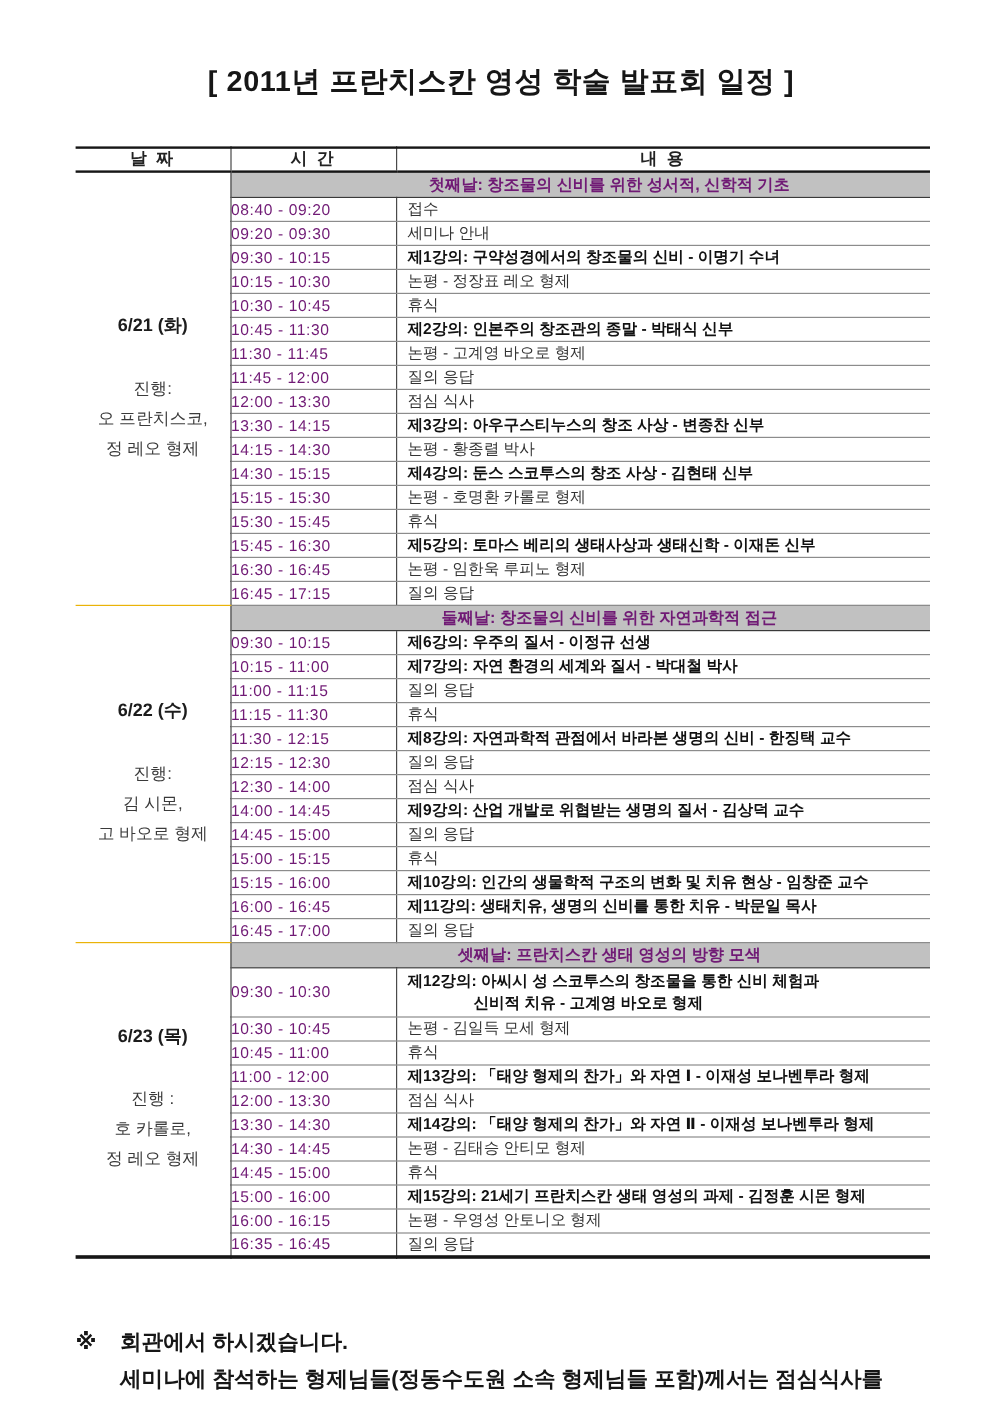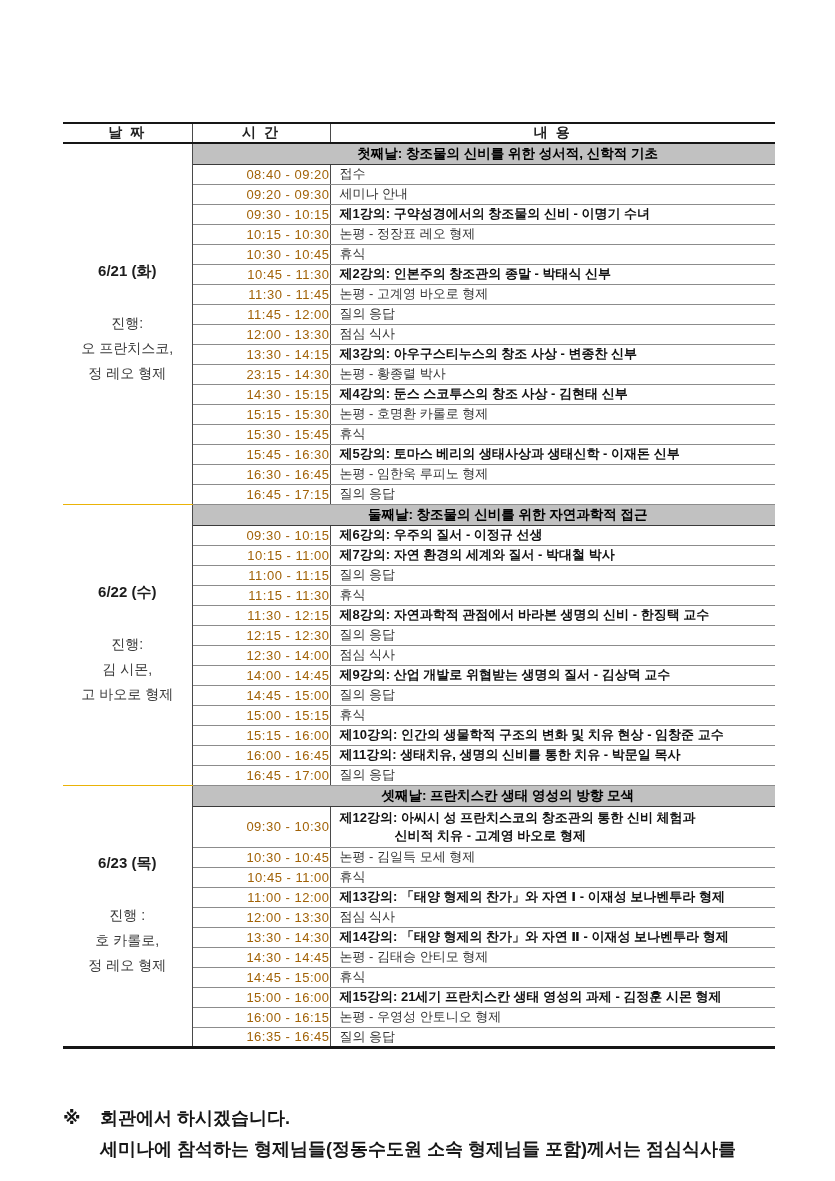--- a/index.html
+++ b/index.html
@@ -54,30 +54,30 @@
     font-size: 13px;
     padding: 0;
     border-bottom: 1px solid #8c8c8c;
     vertical-align: middle;
     color: #333;
   }
   td.section-cell {
     background: #c1c1c1;
     font-weight: bold;
     text-align: center;
-    color: #000000;
+    color: #701a75;
     height: 21px;
     border-top: 1px solid #3a3a3a;
     border-bottom: 1px solid #3a3a3a;
     font-size: 13.5px;
     padding-left: 48px;
   }
   td.time-cell {
-    text-align: right;
-    color: #a16207;
+    text-align: left;
+    color: #701a75;
     letter-spacing: 0.5px;
   }
   td.content-cell { padding: 0 9px; text-align: left; }
   tr.bold-row td.content-cell { font-weight: bold; color: #111; }
   tr.tall-row td { height: 41px; }
   .content-line2 { padding-left: 55px; }
 
   td.date-cell {
     border-right: 1px solid #4a4a4a;
     border-bottom: 1px solid #eab308;
@@ -105,20 +105,21 @@
     line-height: 31px;
   }
   .footnote-marker { width: 37px; flex: 0 0 37px; }
   .footnote-text { flex: 1; }
 </style>
 </head>
 <body>
 
 <div class="page">
 
+  <h1 class="doc-title">[ 2011년 프란치스칸 영성 학술 발표회 일정 ]</h1>
 
   <table class="schedule">
     <colgroup>
       <col class="c-date">
       <col class="c-time">
       <col class="c-content">
     </colgroup>
     <thead>
       <tr>
         <th class="h-date">날 짜</th>
@@ -172,21 +173,21 @@
         </tr>
         <tr>
           <td class="time-cell">12:00 - 13:30</td>
           <td class="content-cell">점심 식사</td>
         </tr>
         <tr class="bold-row">
           <td class="time-cell">13:30 - 14:15</td>
           <td class="content-cell">제3강의: 아우구스티누스의 창조 사상 - 변종찬 신부</td>
         </tr>
         <tr>
-          <td class="time-cell">23:15 - 14:30</td>
+          <td class="time-cell">14:15 - 14:30</td>
           <td class="content-cell">논평 - 황종렬 박사</td>
         </tr>
         <tr class="bold-row">
           <td class="time-cell">14:30 - 15:15</td>
           <td class="content-cell">제4강의: 둔스 스코투스의 창조 사상 - 김현태 신부</td>
         </tr>
         <tr>
           <td class="time-cell">15:15 - 15:30</td>
           <td class="content-cell">논평 - 호명환 카롤로 형제</td>
         </tr>
@@ -276,21 +277,21 @@
               <div>진행 :</div>
               <div>호 카롤로,</div>
               <div>정 레오 형제</div>
             </div>
           </td>
           <td class="section-cell" colspan="2">셋째날: 프란치스칸 생태 영성의 방향 모색</td>
         </tr>
         <tr class="bold-row tall-row">
           <td class="time-cell">09:30 - 10:30</td>
           <td class="content-cell">
-            <div class="content-line1">제12강의: 아씨시 성 프란치스코의 창조관의 통한 신비 체험과</div>
+            <div class="content-line1">제12강의: 아씨시 성 스코투스의 창조물을 통한 신비 체험과</div>
             <div class="content-line2">신비적 치유 - 고계영 바오로 형제</div>
           </td>
         </tr>
         <tr>
           <td class="time-cell">10:30 - 10:45</td>
           <td class="content-cell">논평 - 김일득 모세 형제</td>
         </tr>
         <tr>
           <td class="time-cell">10:45 - 11:00</td>
           <td class="content-cell">휴식</td>

